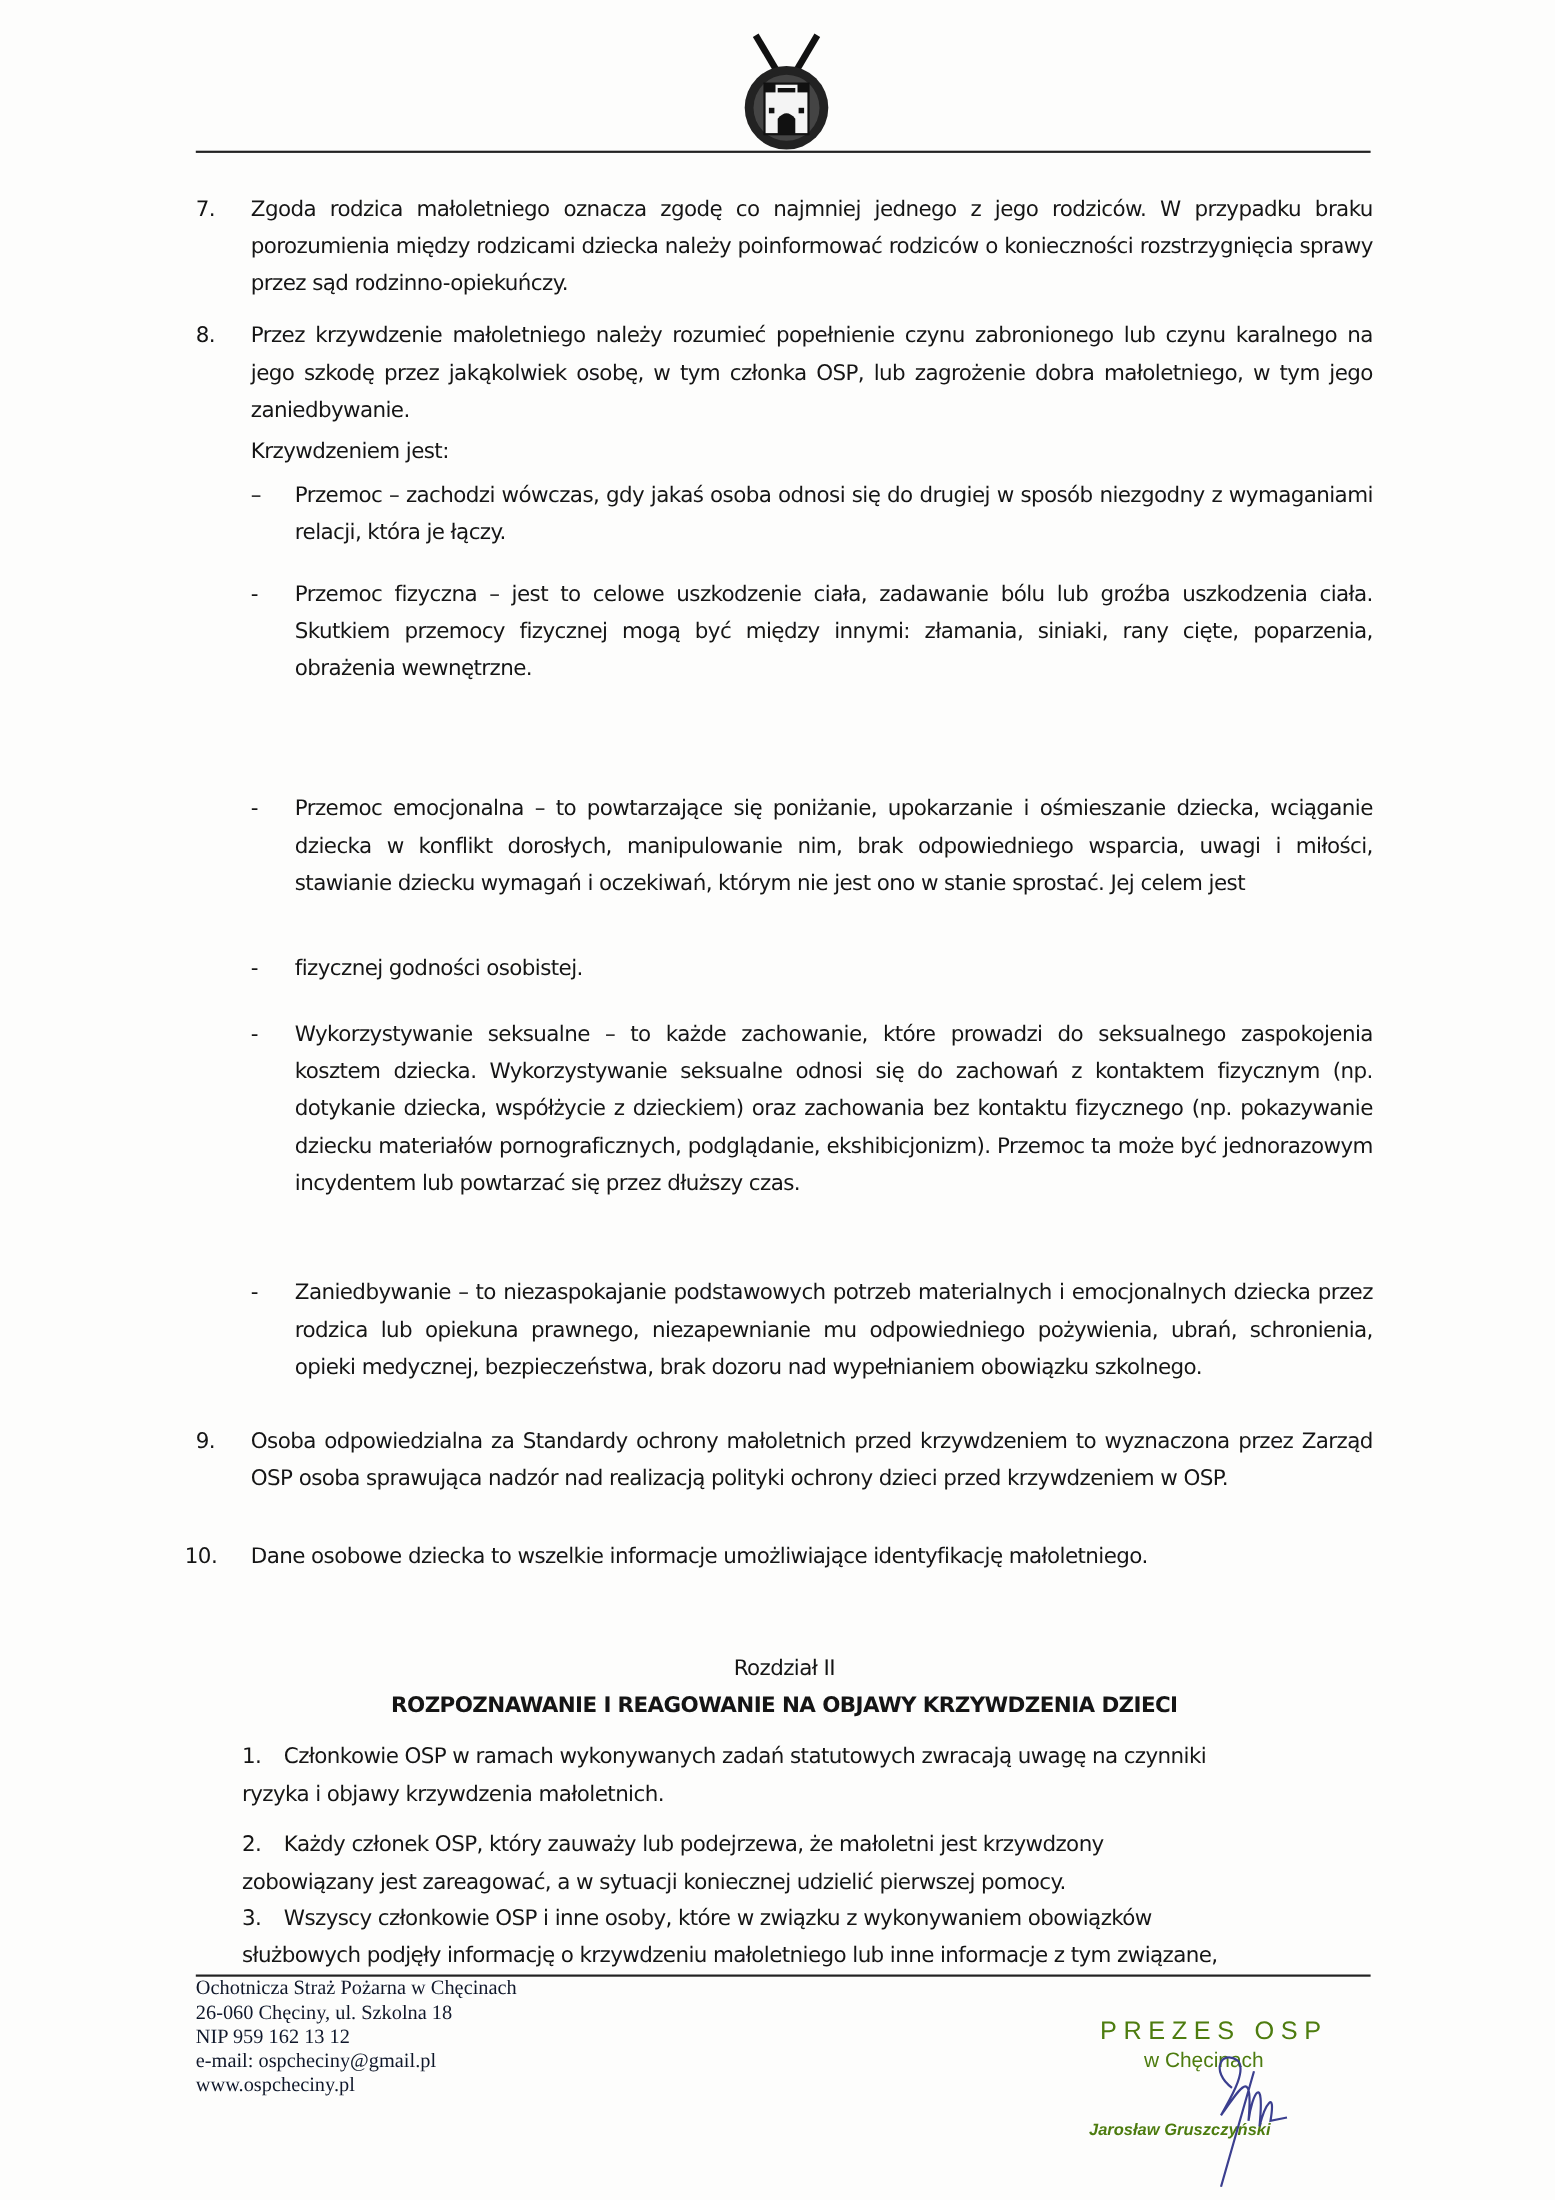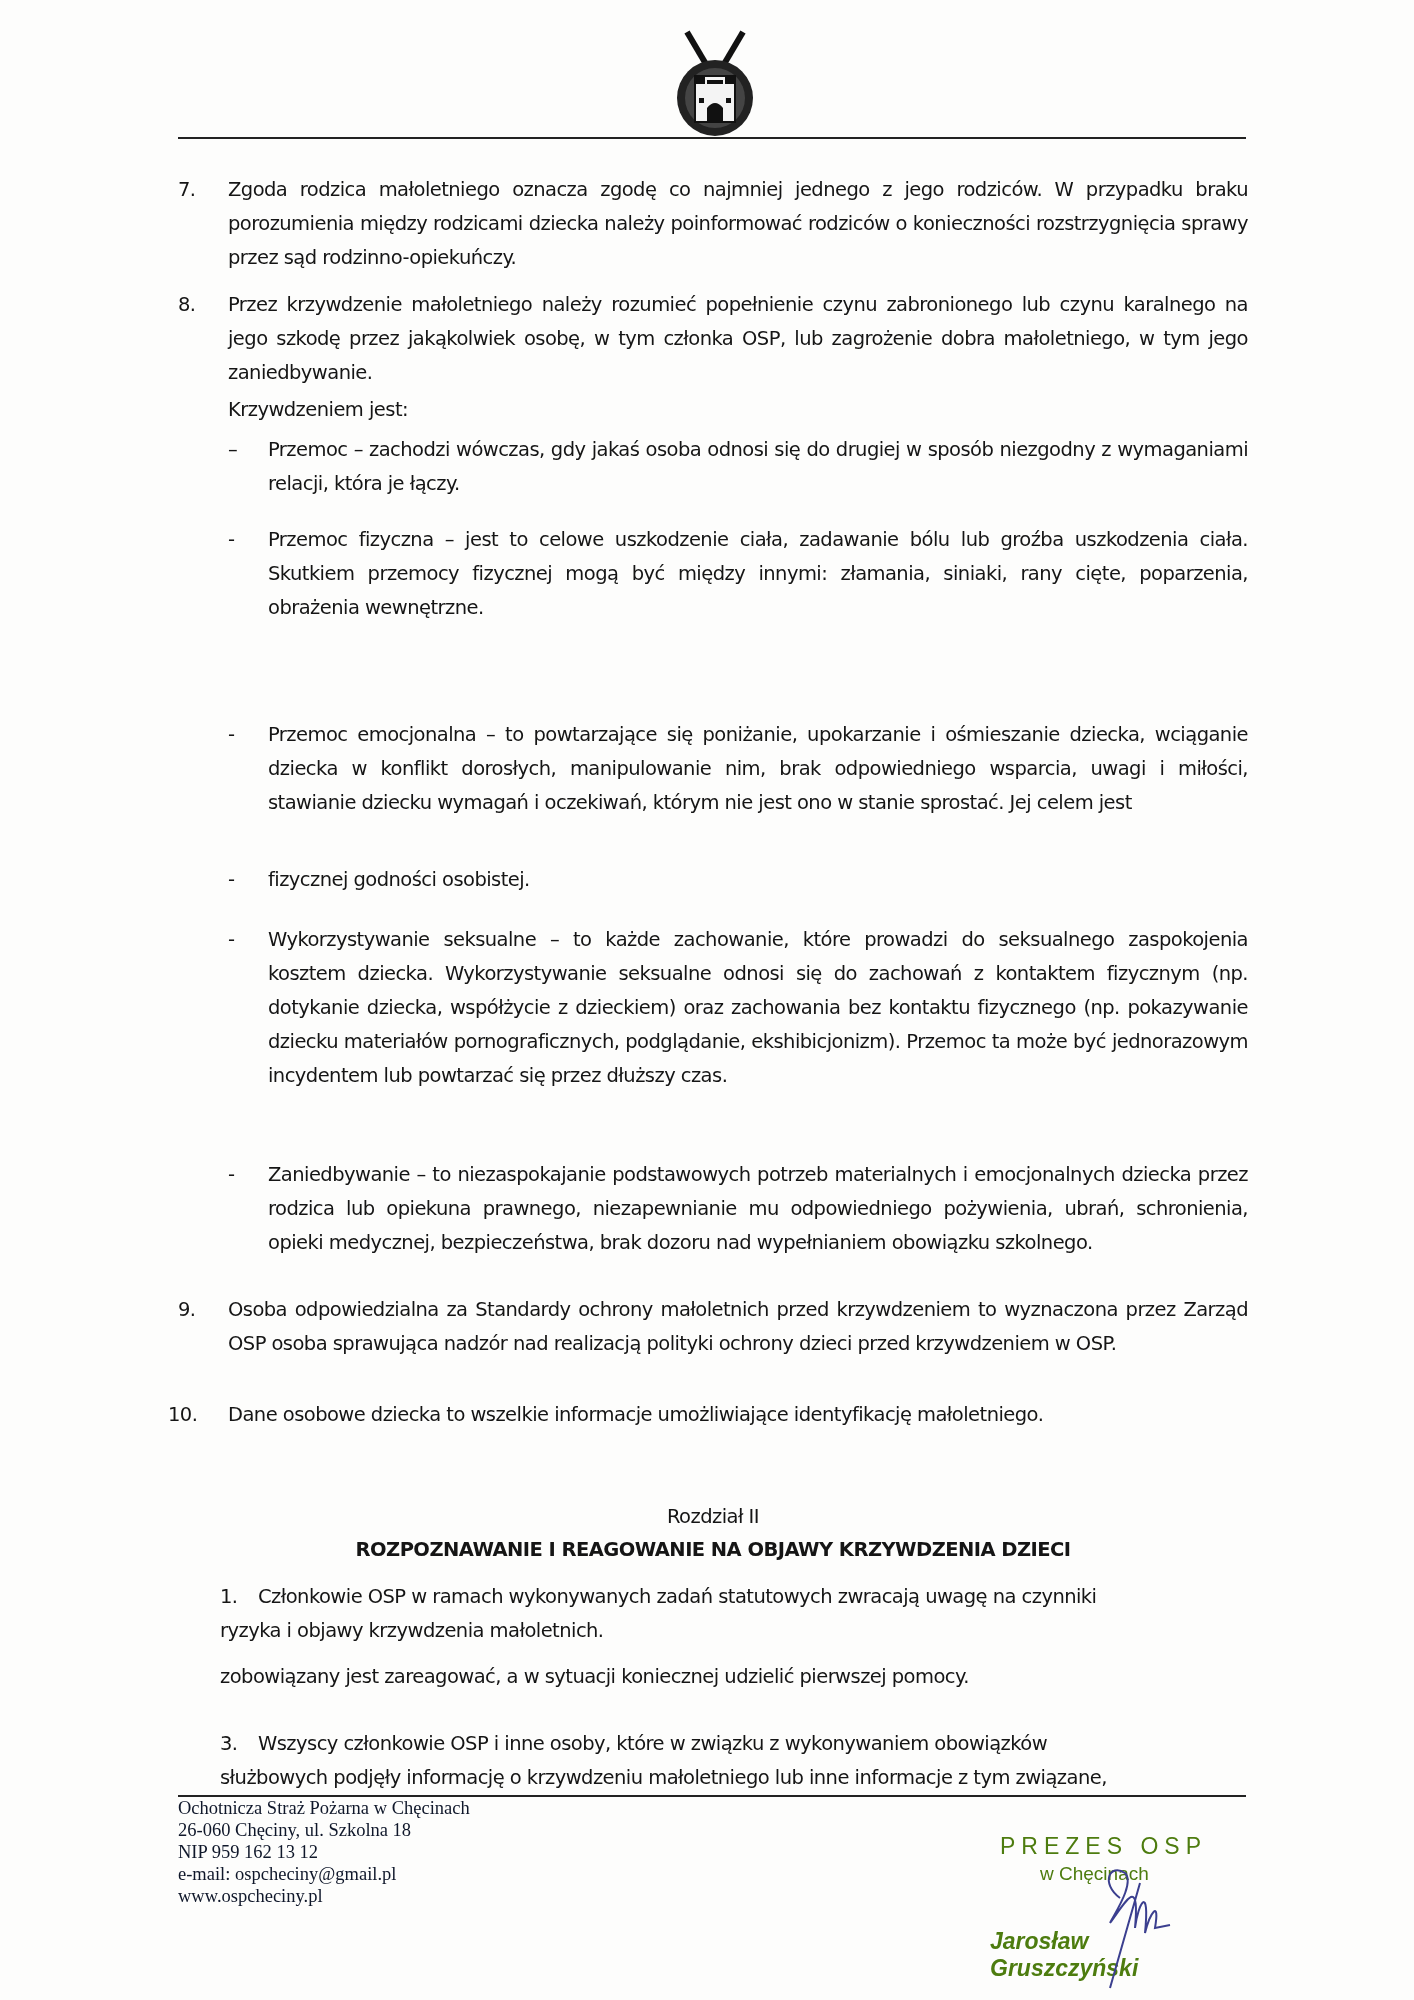--- a/index.html
+++ b/index.html
@@ -27,21 +27,21 @@
   .chapter-num { top: 1500px; }
   .chapter-title { top: 1533px; font-weight: bold; }
 
   .ch-item { position: absolute; left: 220px; width: 1020px; }
   .ch-item .num { display: inline-block; width: 38px; }
 
   .footer { position: absolute; left: 178px; top: 1797px; font-family: "Liberation Serif", serif; font-size: 18.5px; line-height: 22px; color: #0f172a; }
   .stamp { position: absolute; left: 990px; top: 1833px; width: 240px; height: 160px; color: #4d7c0f; font-family: "Liberation Sans", sans-serif; }
   .stamp .l1 { position: absolute; left: 10px; top: 0; font-size: 23px; letter-spacing: 6px; }
   .stamp .l2 { position: absolute; left: 50px; top: 30px; font-size: 19px; }
-  .stamp .l3 { position: absolute; left: 0; top: 95px; font-size: 23px; font-style: italic; font-weight: bold; }
+  .stamp .l3 { position: absolute; left: 0; top: 95px; font-size: 15px; font-style: italic; font-weight: bold; }
   .stamp svg { position: absolute; left: 90px; top: 10px; }
 </style>
 </head>
 <body>
 
 <div class="page">
 
   <svg class="logo" viewBox="0 0 100 110">
     <line x1="22" y1="4" x2="48" y2="48" stroke="#111" stroke-width="6"></line>
     <line x1="78" y1="4" x2="52" y2="48" stroke="#111" stroke-width="6"></line>
@@ -105,20 +105,21 @@
   </div>
 
   <div class="chapter chapter-title body-text">ROZPOZNAWANIE I REAGOWANIE NA OBJAWY KRZYWDZENIA DZIECI</div>
   <div class="chapter chapter-num body-text">Rozdział II</div>
 
   <div class="ch-item body-text" style="top:1580px;">
     <div><span class="num">1.</span><span>Członkowie OSP w ramach wykonywanych zadań statutowych zwracają uwagę na czynniki</span></div>
     <div>ryzyka i objawy krzywdzenia małoletnich.</div>
   </div>
   <div class="ch-item body-text" style="top:1660px;">
+    <div><span class="num">2.</span><span>Każdy członek OSP, który zauważy lub podejrzewa, że małoletni jest krzywdzony</span></div>
     <div>zobowiązany jest zareagować, a w sytuacji koniecznej udzielić pierwszej pomocy.</div>
   </div>
   <div class="ch-item body-text" style="top:1727px;">
     <div><span class="num">3.</span><span>Wszyscy członkowie OSP i inne osoby, które w związku z wykonywaniem obowiązków</span></div>
     <div>służbowych podjęły informację o krzywdzeniu małoletniego lub inne informacje z tym związane,</div>
   </div>
 
   <div class="rule-bottom"></div>
 
   <div class="footer">

